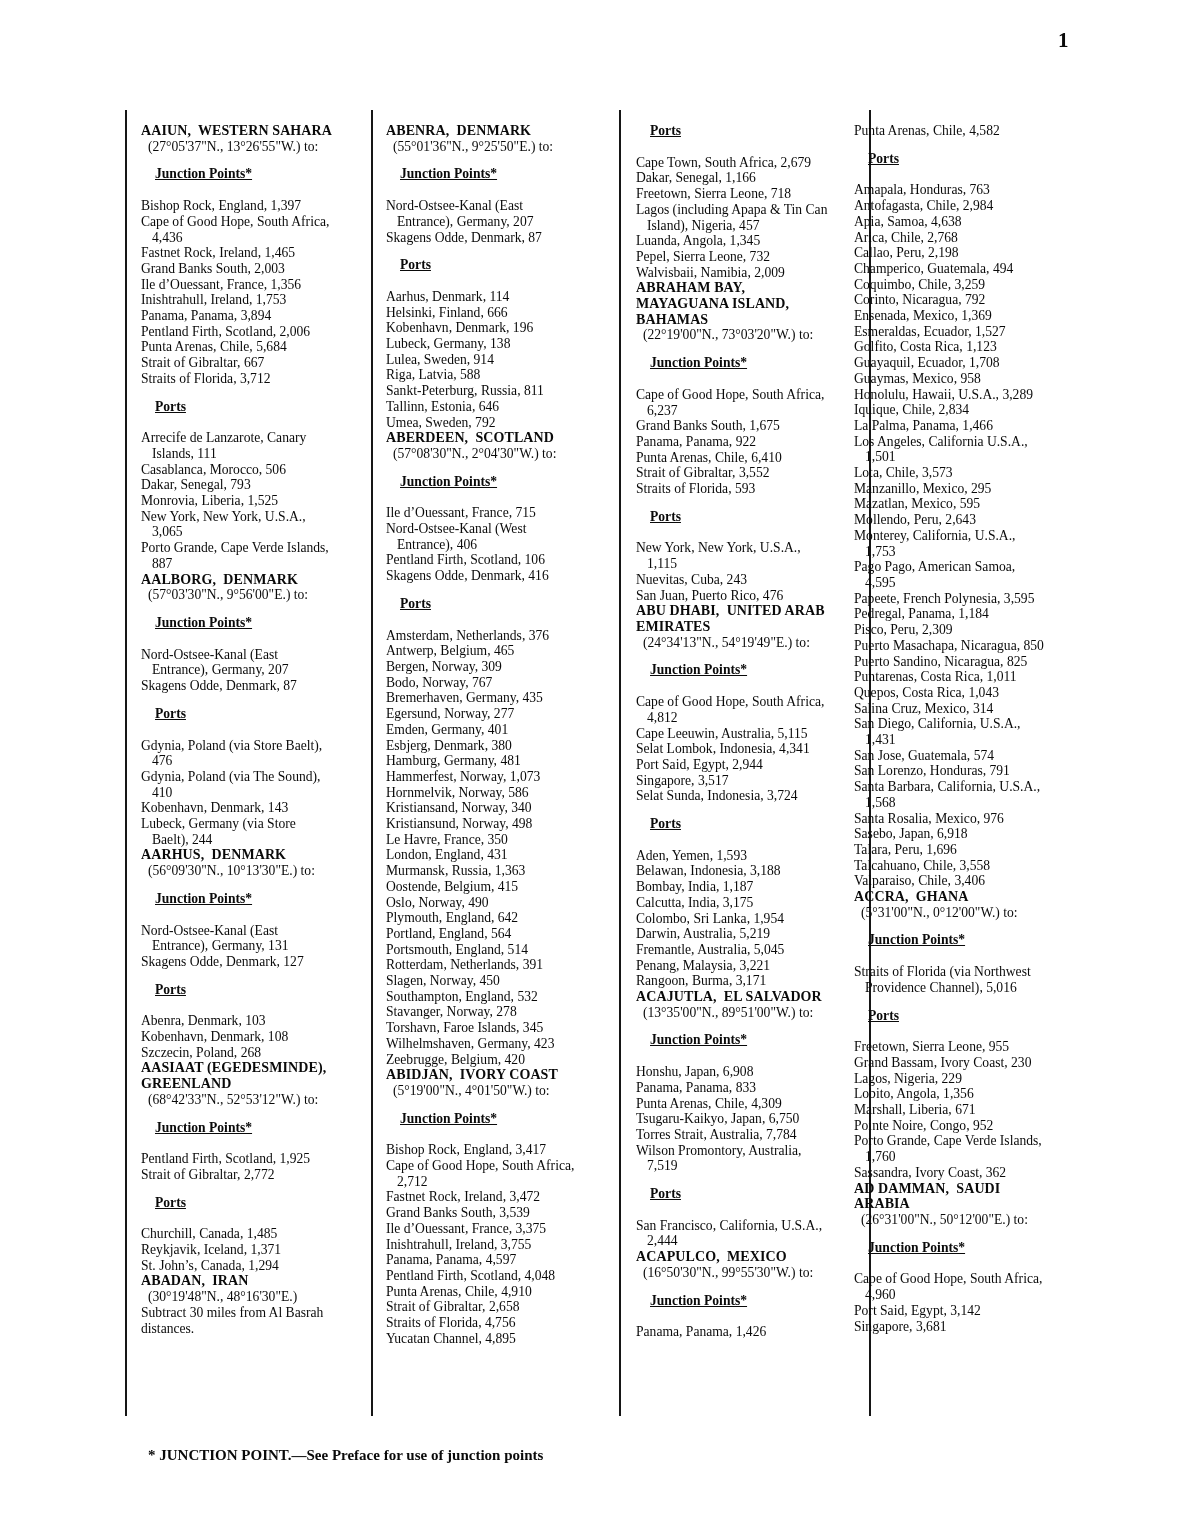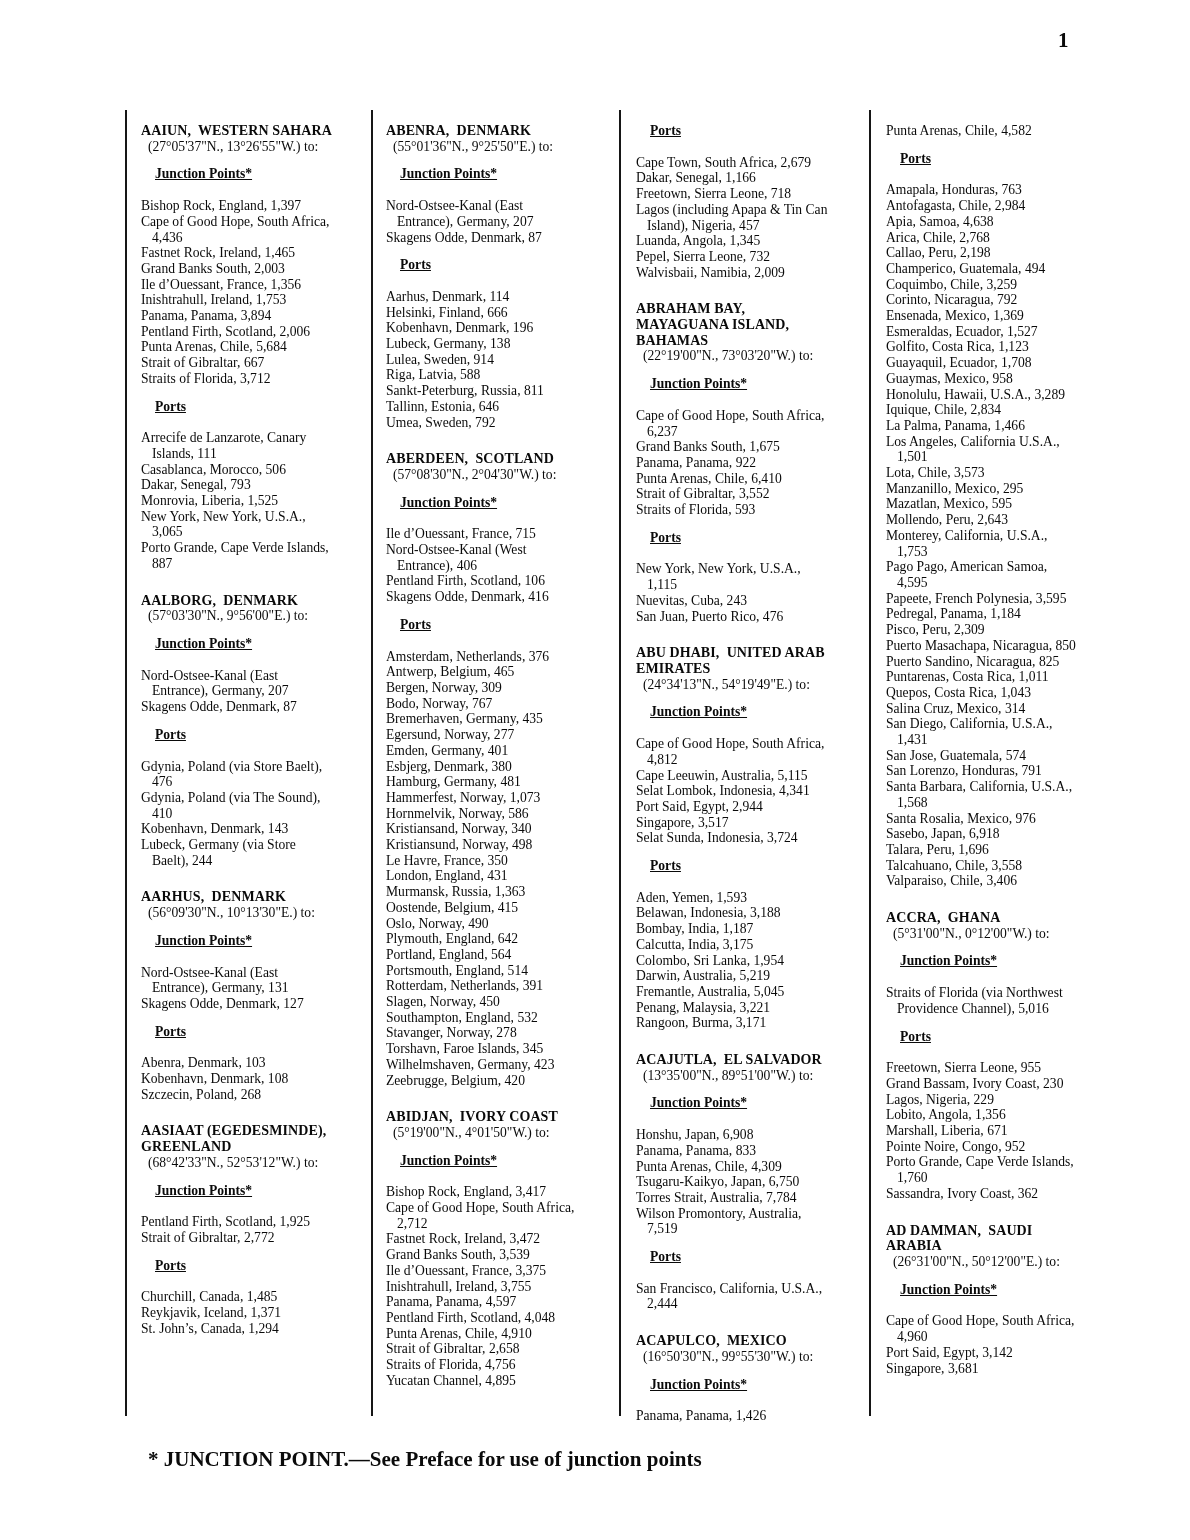--- a/index.html
+++ b/index.html
@@ -19,35 +19,35 @@
     position:absolute; top:110px; height:1306px; width:1.7px;
     background:#161616;
   }
   .vl1 { left:125px; } .vl2 { left:371px; } .vl3 { left:619px; } .vl4 { left:869px; }
   .column {
     position:absolute; top:110px;
     box-sizing:border-box;
     padding:13px 0 0 15px;
     width:244px;
   }
-  .col1 { left:126px; } .col2 { left:371px; } .col3 { left:621px; } .col4 { left:871px; }
+  .col1 { left:126px; } .col2 { left:371px; } .col3 { left:621px; } .col4 { left:839px; }
   .line {
     line-height:15.7px;
     font-size:13.6px;
     white-space:pre-wrap;
   }
   .line.h { font-weight:bold; font-size:14px; letter-spacing:0.1px; }
   .line.c { padding-left:7px; }
   .line.s { font-weight:bold; padding-left:14px; margin-top:12px; margin-bottom:16px;text-decoration:underline; }
   .line.w { padding-left:11px; }
-  .block + .block { margin-top:21px; }
+  .block + .block { }
   .column > .block:first-child > .section:first-child > .line.s { margin-top:0; }
   .footer {
     position:absolute; top:1447px; left:148px;
-    font-weight:bold; font-size:21px;
+    font-weight:bold; font-size:15px;
   }
 </style>
 </head>
 <body>
 
 <div class="page">
   <div class="pagenum">1</div>
 
   <div class="vline vl1"></div>
   <div class="vline vl2"></div>
@@ -130,20 +130,26 @@
           <div class="line s">Junction Points*</div>
           <div class="line i">Pentland Firth, Scotland, 1,925</div>
           <div class="line i">Strait of Gibraltar, 2,772</div>
         </div>
         <div class="section">
           <div class="line s">Ports</div>
           <div class="line i">Churchill, Canada, 1,485</div>
           <div class="line i">Reykjavik, Iceland, 1,371</div>
           <div class="line i">St. John’s, Canada, 1,294</div>
         </div>
+      </div>
+      <div class="block">
+        <div class="line h">ABADAN,  IRAN</div>
+        <div class="line c">(30°19'48"N., 48°16'30"E.)</div>
+        <div class="line t">Subtract 30 miles from Al Basrah</div>
+        <div class="line t">distances.</div>
       </div>
     </div>
   <div class="column col2">
       <div class="block">
         <div class="line h">ABENRA,  DENMARK</div>
         <div class="line c">(55°01'36"N., 9°25'50"E.) to:</div>
         <div class="section">
           <div class="line s">Junction Points*</div>
           <div class="line i">Nord-Ostsee-Kanal (East</div>
           <div class="line w">Entrance), Germany, 207</div>

